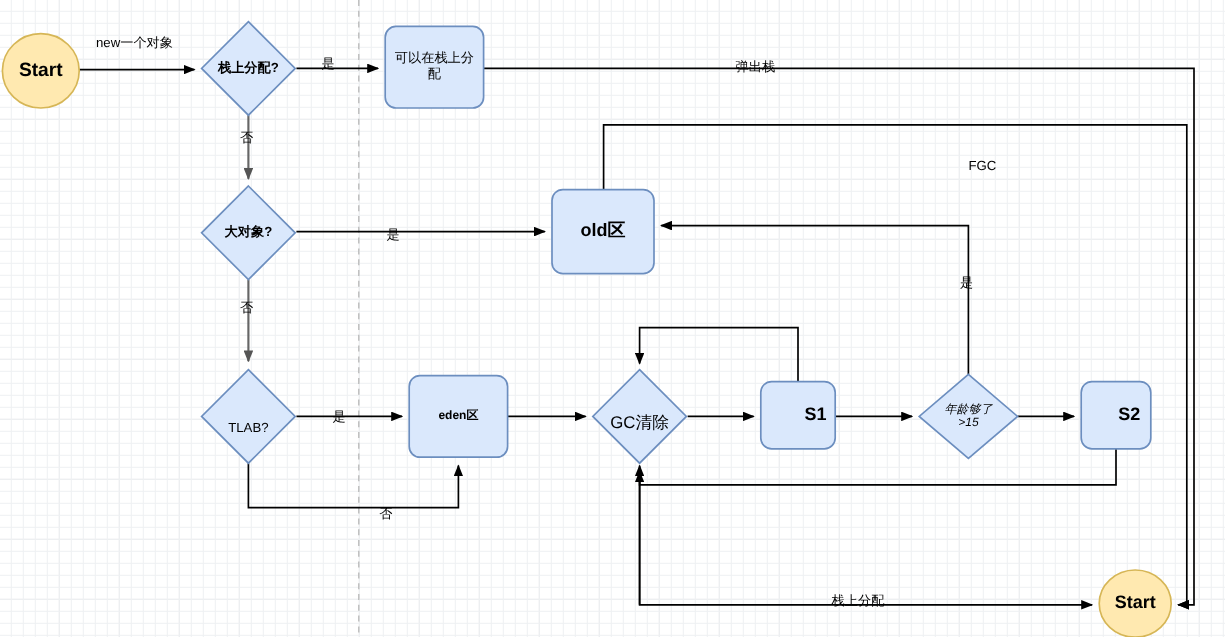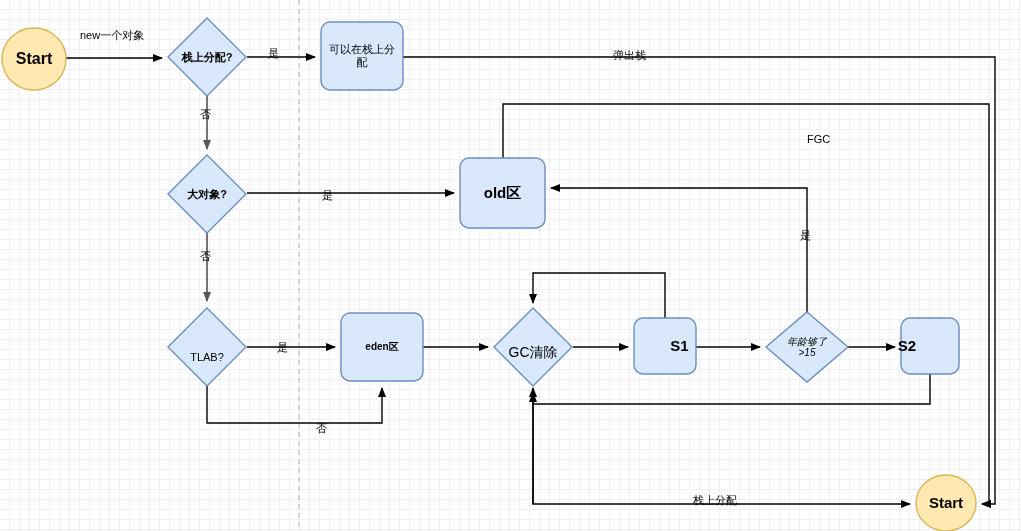--- a/index.html
+++ b/index.html
@@ -141,21 +141,21 @@
 
   <div class="node-label lbl-bold" style="left:341px; top:313px; width:82px; height:68px; font-size:10px;">eden区</div>
 
   <div class="node-label" style="left:494px; top:313px; width:78px; height:78px; font-size:14px;">GC清除</div>
 
   <div class="node-label lbl-bold" style="left:634px; top:318px; width:43px; height:56px; font-size:15px;margin-left:24px;">S1</div>
 
   <div class="node-label" style="left:766px; top:312px; width:82px; height:70px; font-size:10px; white-space:pre-line;font-style:italic;">年龄够了
 &gt;15</div>
 
-  <div class="node-label lbl-bold" style="left:878px; top:318px; width:58px; height:56px; font-size:15px;">S2</div>
+  <div class="node-label lbl-bold" style="left:912px; top:318px; width:58px; height:56px; font-size:15px;">S2</div>
 
   <div class="node-label lbl-bold" style="left:916px; top:475px; width:60px; height:56px; font-size:15px;">Start</div>
 
   <div class="edge-label" style="left:80px; top:28px;">new一个对象</div>
 
   <div class="edge-label" style="left:268px; top:46px;">是</div>
 
   <div class="edge-label" style="left:200px; top:107px;">否</div>
 
   <div class="edge-label" style="left:613px; top:48px;">弹出栈</div>

